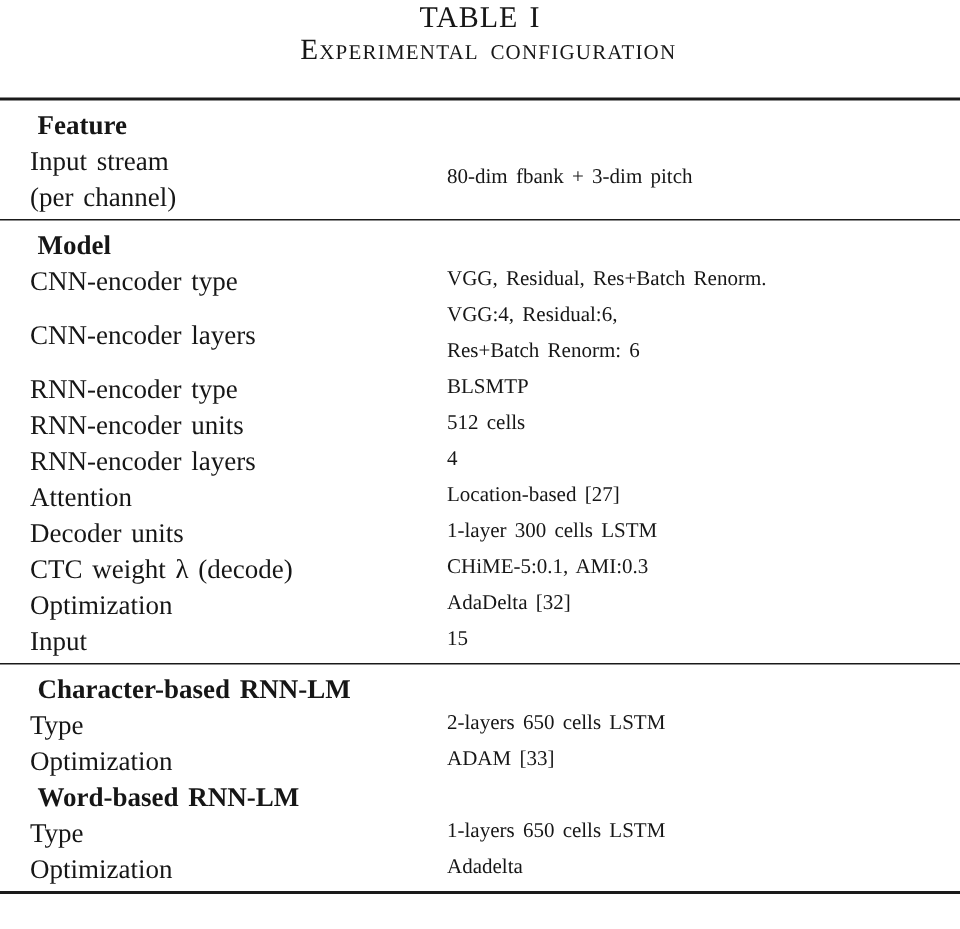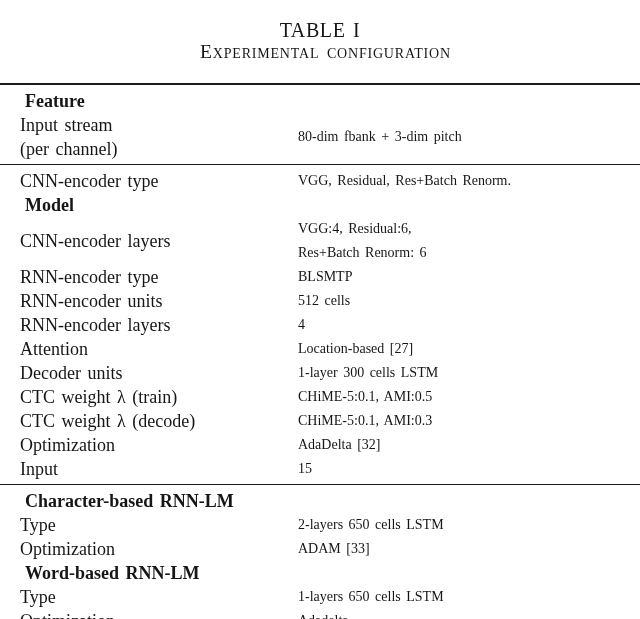--- a/index.html
+++ b/index.html
@@ -17,21 +17,21 @@
   .page {
     width: 640px;
     height: 619px;
     position: relative;
   }
   .title {
     text-align: center;
     font-size: 20px;
     letter-spacing: 0.6px;
     line-height: 22px;
-    padding-top: 19px;
+    padding-top: 1px;
     word-spacing: 2px;
   }
   .caption {
     text-align: center;
     font-size: 19.5px;
     font-variant: small-caps;
     letter-spacing: 0.8px;
     line-height: 22px;
     margin-top: 0px;
     word-spacing: 2px;
@@ -101,25 +101,25 @@
         <div class="lbl">Input stream
 (per channel)</div>
         <div class="val">80-dim fbank + 3-dim pitch</div>
       </div>
     </div>
 
     <div class="rule thin"></div>
 
     <div class="section">
       <div class="row">
+        <div class="hdr">Model</div>
+      </div>
+      <div class="row">
         <div class="lbl">CNN-encoder type</div>
         <div class="val">VGG, Residual, Res+Batch Renorm.</div>
-      </div>
-      <div class="row">
-        <div class="hdr">Model</div>
       </div>
       <div class="row">
         <div class="lbl">CNN-encoder layers</div>
         <div class="val">VGG:4, Residual:6,
 Res+Batch Renorm: 6</div>
       </div>
       <div class="row">
         <div class="lbl">RNN-encoder type</div>
         <div class="val">BLSMTP</div>
       </div>
@@ -131,24 +131,20 @@
         <div class="lbl">RNN-encoder layers</div>
         <div class="val">4</div>
       </div>
       <div class="row">
         <div class="lbl">Attention</div>
         <div class="val">Location-based [27]</div>
       </div>
       <div class="row">
         <div class="lbl">Decoder units</div>
         <div class="val">1-layer 300 cells LSTM</div>
-      </div>
-      <div class="row">
-        <div class="lbl">CTC weight λ (train)</div>
-        <div class="val">CHiME-5:0.1, AMI:0.5</div>
       </div>
       <div class="row">
         <div class="lbl">CTC weight λ (decode)</div>
         <div class="val">CHiME-5:0.1, AMI:0.3</div>
       </div>
       <div class="row">
         <div class="lbl">Optimization</div>
         <div class="val">AdaDelta [32]</div>
       </div>
       <div class="row">

